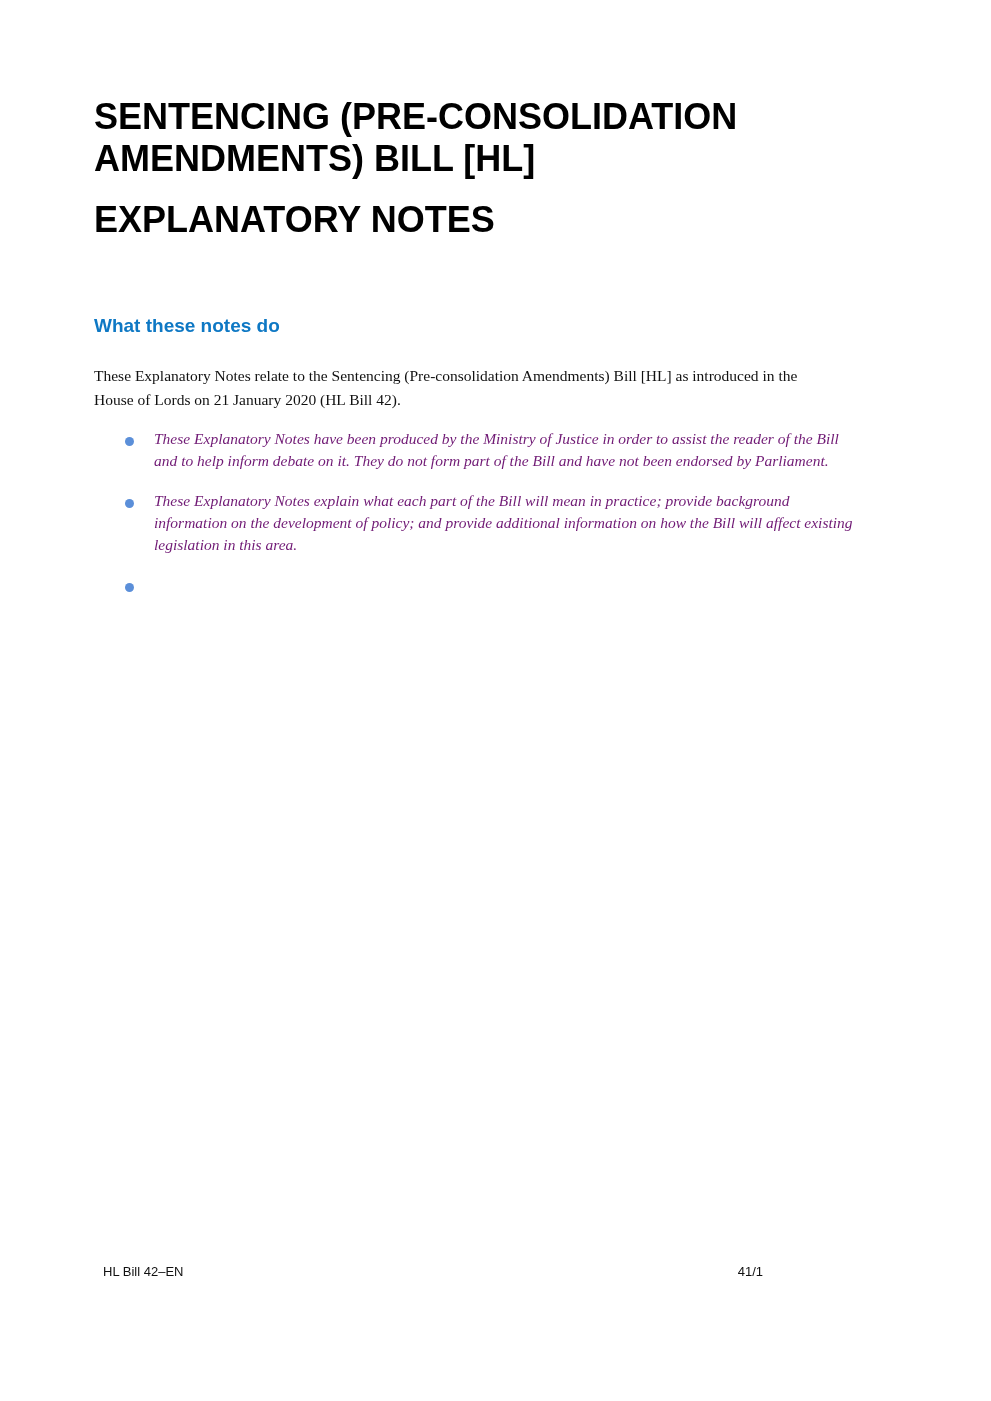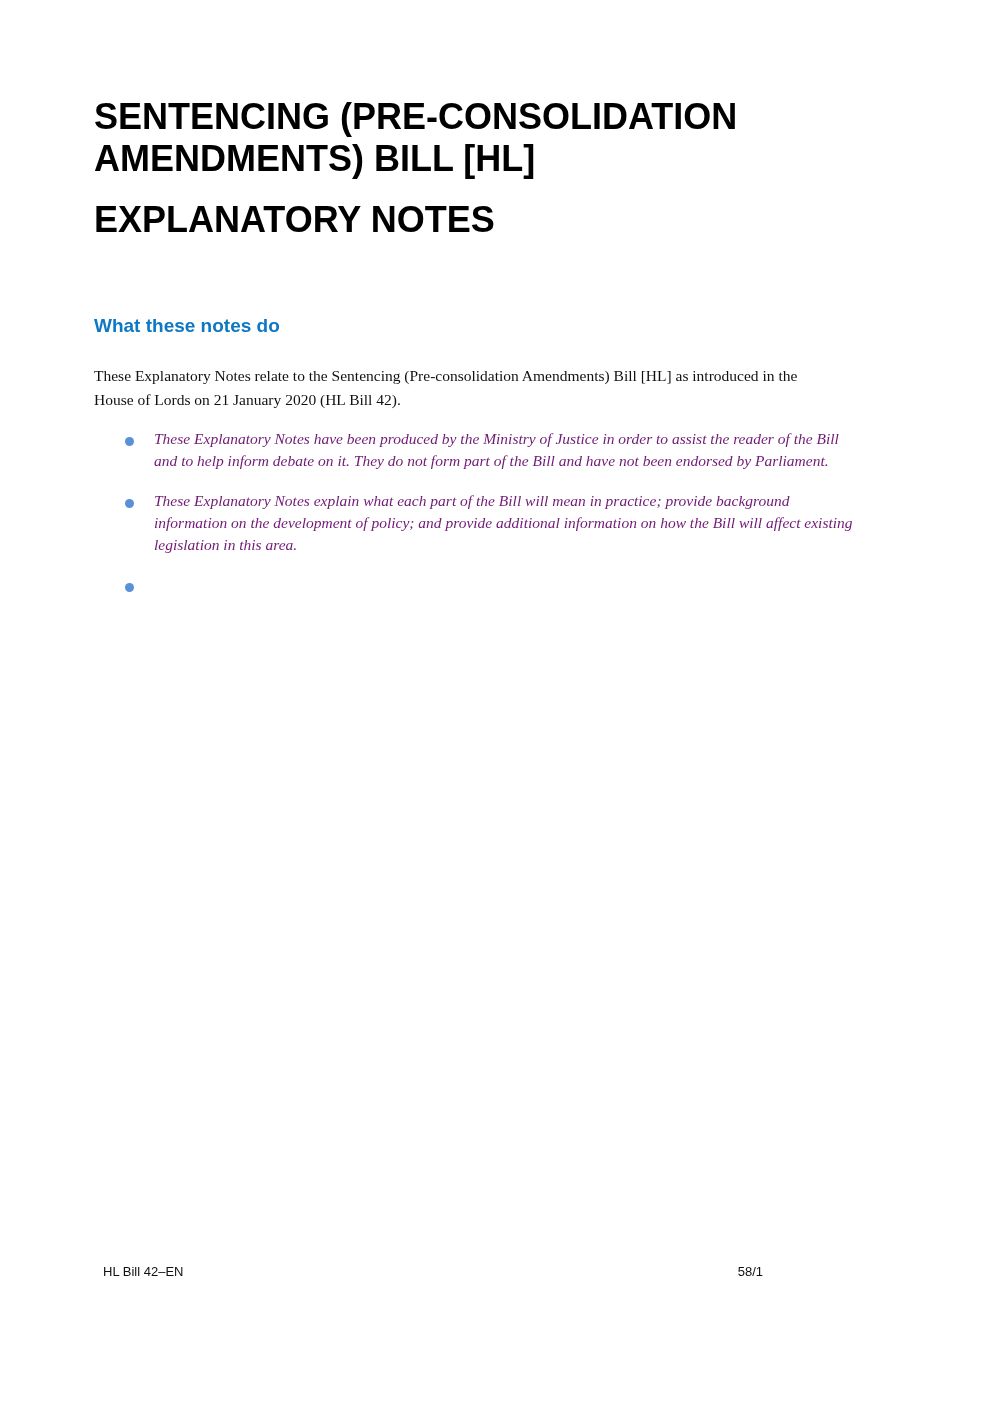--- a/index.html
+++ b/index.html
@@ -137,15 +137,15 @@
       <span class="bullet-dot"></span>
       <span>These Explanatory Notes explain what each part of the Bill will mean in practice; provide background information on the development of policy; and provide additional information on how the Bill will affect existing legislation in this area.</span>
     </li>
     <li class="bullet-item">
       <span class="bullet-dot"></span>
     </li>
   </ul>
 
   <div class="footer">
     <span class="footer-left">HL Bill 42–EN</span>
-    <span class="footer-right">58/1</span>
+    <span class="footer-right">41/1</span>
   </div>
 </div>
 
 </body></html>

